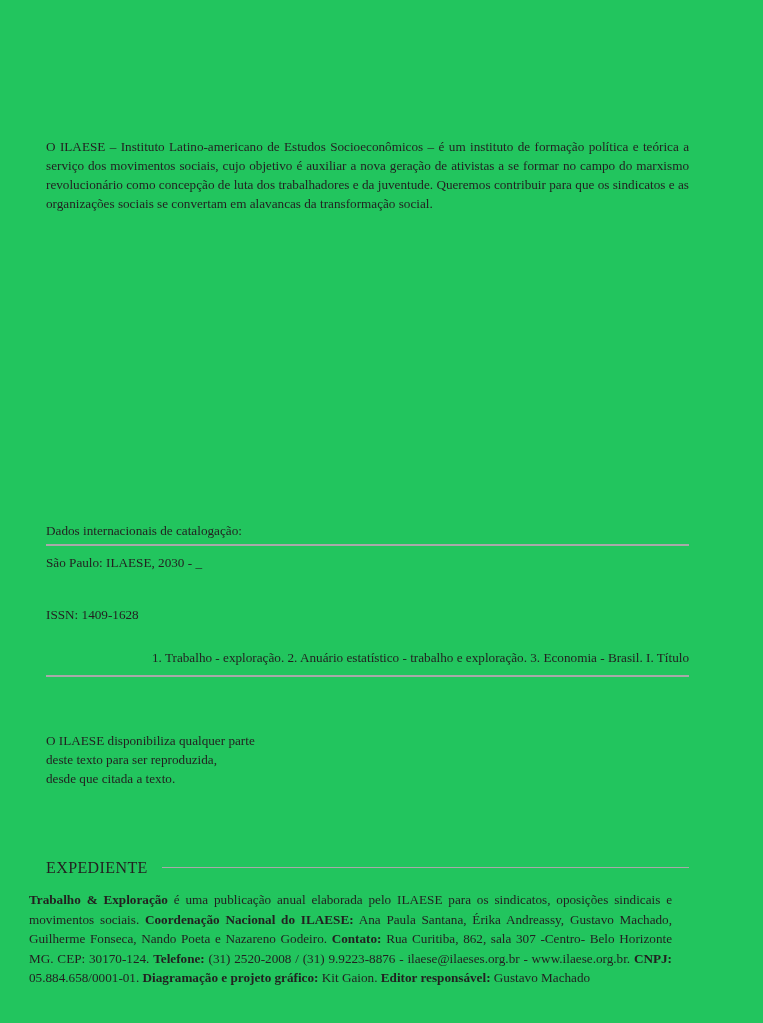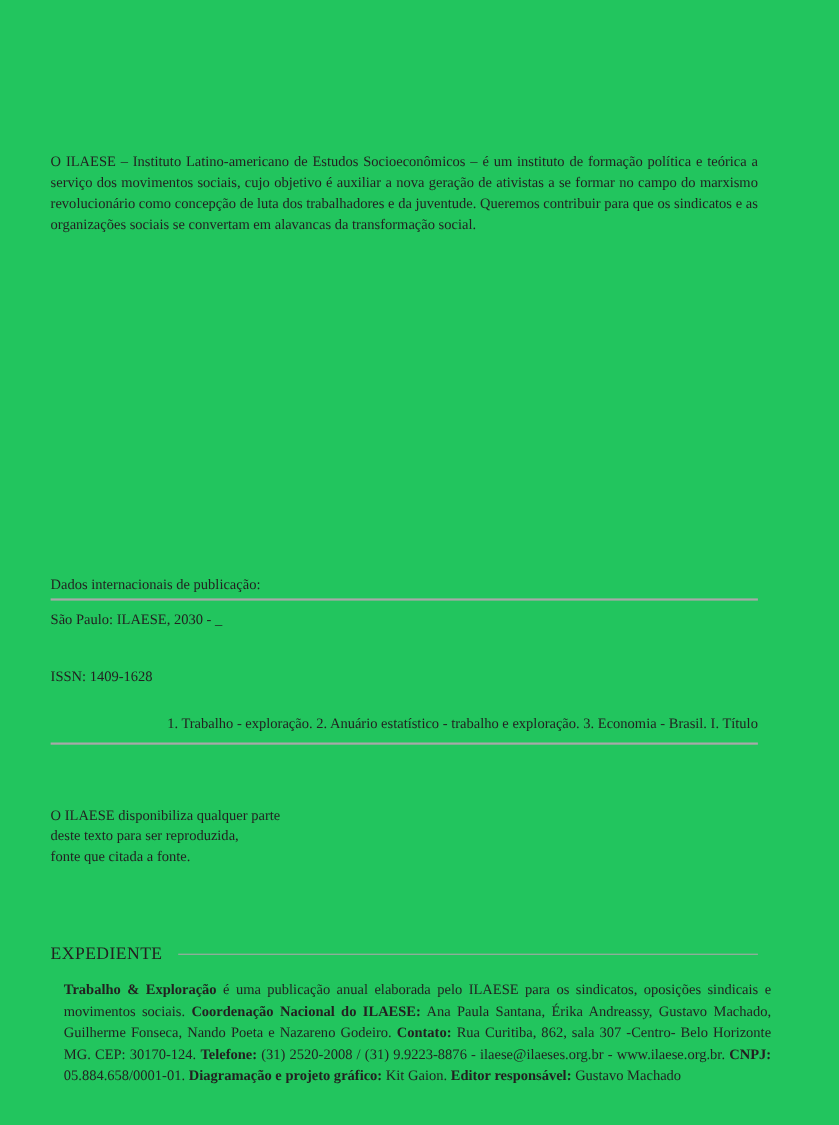--- a/index.html
+++ b/index.html
@@ -66,54 +66,54 @@
     letter-spacing: 0.4px;
     white-space: nowrap;
     flex: 0 0 auto;
   }
   .expediente-rule {
     flex: 1 1 auto;
     height: 1.5px;
     background: #a9a9a9;
   }
   .expediente-paragraph {
-    left: 58px; top: 877px; width: 643px;
+    left: 29px; top: 877px; width: 643px;
     font-size: 13.2px;
     line-height: 19.5px;
   }
   .expediente-paragraph b {
     font-weight: bold;
   }
 </style>
 </head>
 <body>
 
 <div class="page">
 
   <p class="abs body-text justified intro">O ILAESE – Instituto Latino-americano de Estudos Socioeconômicos – é um instituto de formação política e teórica a serviço dos movimentos sociais, cujo objetivo é auxiliar a nova geração de ativistas a se formar no campo do marxismo revolucionário como concepção de luta dos trabalhadores e da juventude. Queremos contribuir para que os sindicatos e as organizações sociais se convertam em alavancas da transformação social.</p>
 
-  <div class="abs body-text catalog-label">Dados internacionais de publicação:</div>
+  <div class="abs body-text catalog-label">Dados internacionais de catalogação:</div>
 
   <div class="abs rule rule-catalog-top"></div>
 
   <div class="abs body-text catalog-title-block">
     <div>São Paulo: ILAESE, 2030 - _</div>
   </div>
 
   <div class="abs body-text catalog-serial-block">
     <div>ISSN: 1409-1628</div>
   </div>
 
   <div class="abs body-text catalog-subjects">1. Trabalho - exploração. 2. Anuário estatístico - trabalho e exploração. 3. Economia - Brasil. I. Título</div>
 
   <div class="abs rule rule-catalog-bottom"></div>
 
   <div class="abs body-text repro-notice">O ILAESE disponibiliza qualquer parte
 deste texto para ser reproduzida,
-fonte que citada a fonte.</div>
+desde que citada a texto.</div>
 
   <div class="abs expediente-header">
     <span class="expediente-label">EXPEDIENTE</span>
     <span class="expediente-rule"></span>
   </div>
 
   <p class="abs justified expediente-paragraph"><b>Trabalho &amp; Exploração</b><span> é uma publicação anual elaborada pelo ILAESE para os sindicatos, oposições sindicais e movimentos sociais. </span><b>Coordenação Nacional do ILAESE:</b><span> Ana Paula Santana, Érika Andreassy, Gustavo Machado, Guilherme Fonseca, Nando Poeta e Nazareno Godeiro. </span><b>Contato:</b><span> Rua Curitiba, 862, sala 307 -Centro- Belo Horizonte MG. CEP: 30170-124. </span><b>Telefone:</b><span> (31) 2520-2008 / (31) 9.9223-8876 - ilaese@ilaeses.org.br - www.ilaese.org.br. </span><b>CNPJ:</b><span> 05.884.658/0001-01.  </span><b>Diagramação e projeto gráfico:</b><span> Kit Gaion. </span><b>Editor responsável:</b><span> Gustavo Machado</span></p>
 
 </div>
 

